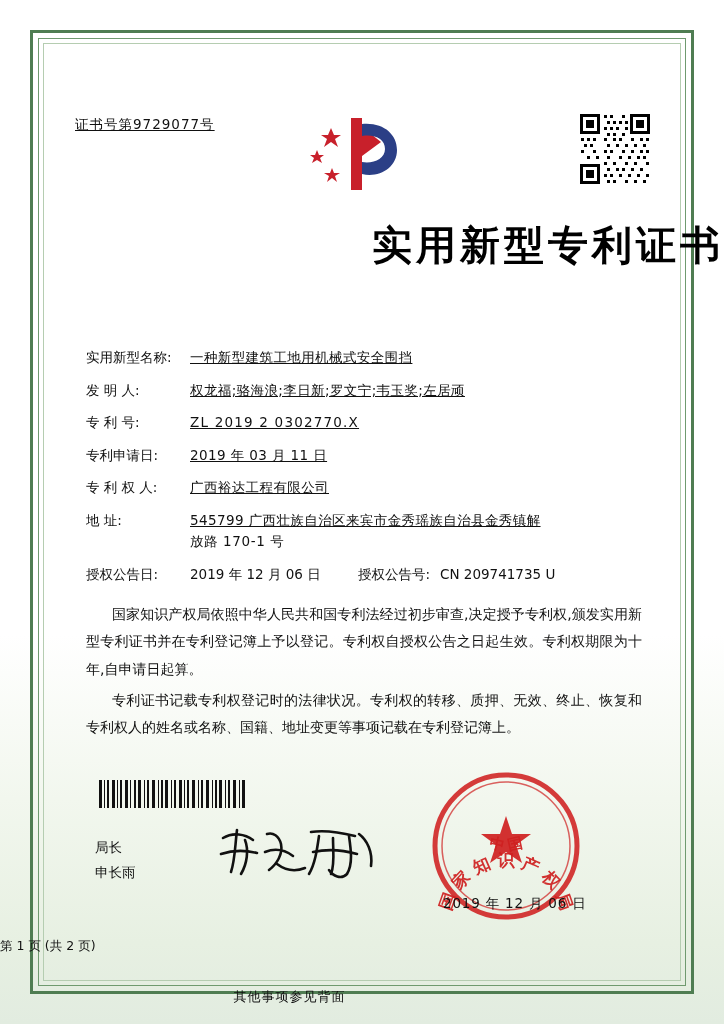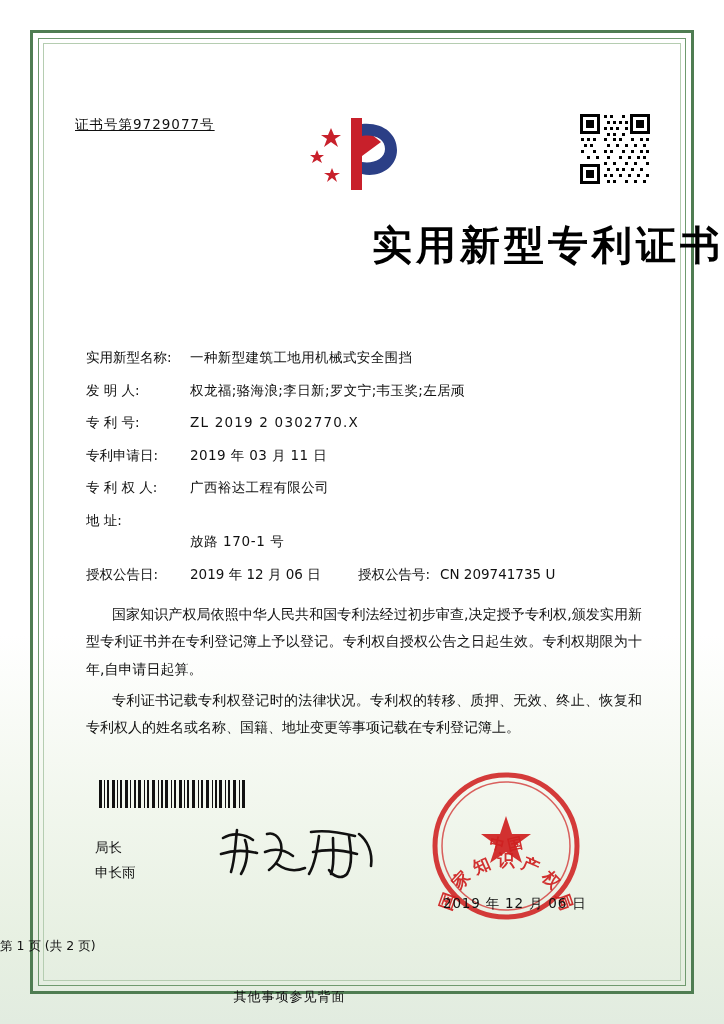--- a/index.html
+++ b/index.html
@@ -107,20 +107,21 @@
     white-space: nowrap;
   }
   .field-label {
     flex: 0 0 auto;
     width: 104px;
     letter-spacing: 0px;
   }
   .field-value {
     flex: 1 1 auto;
     letter-spacing: 0.4px;
+    text-decoration: underline;
   }
   .field-value.mono-ish {
     letter-spacing: 1.2px;
   }
   .field-cont {
     margin-left: 104px;
     margin-top: -11px;
     margin-bottom: 19px;
     letter-spacing: 0.6px;
   }
@@ -343,20 +344,21 @@
       <span class="field-value">2019 年 03 月 11 日</span>
     </div>
 
     <div class="field-row">
       <span class="field-label">专 利 权 人:</span>
       <span class="field-value">广西裕达工程有限公司</span>
     </div>
 
     <div class="field-row">
       <span class="field-label">地 址:</span>
+      <span class="field-value">545799 广西壮族自治区来宾市金秀瑶族自治县金秀镇解</span>
     </div>
     <div class="field-cont">放路 170-1 号</div>
 
     <div class="row-two">
       <span class="cell-a">
         <span class="lbl">授权公告日:</span>
         <span>2019 年 12 月 06 日</span>
       </span>
       <span class="cell-b">
         <span class="lbl-b">授权公告号:</span>

